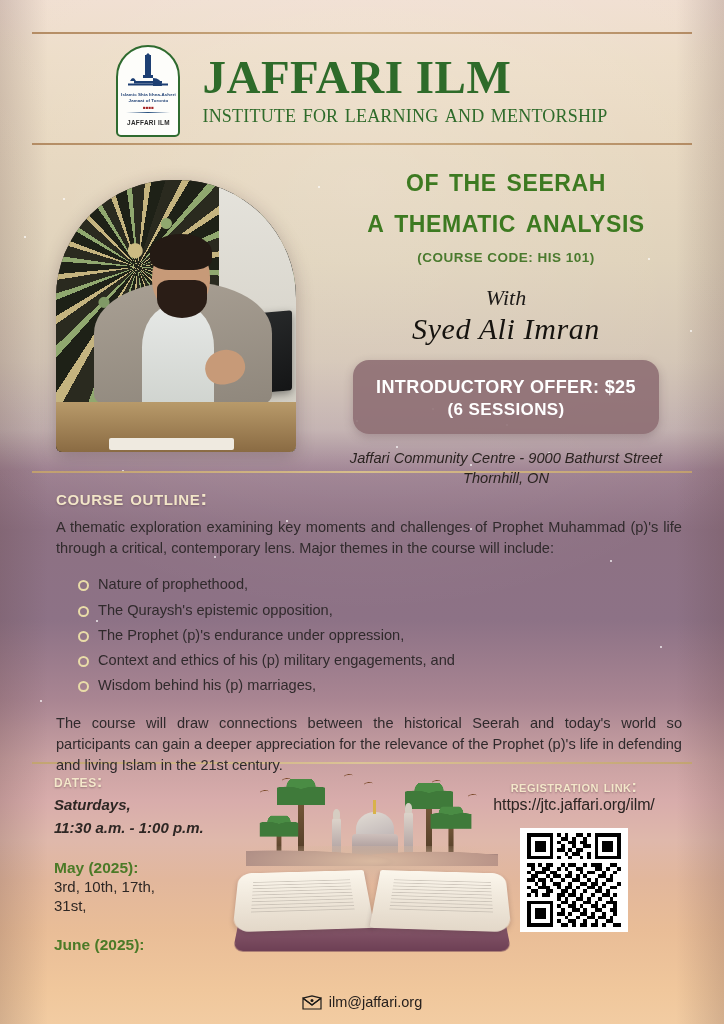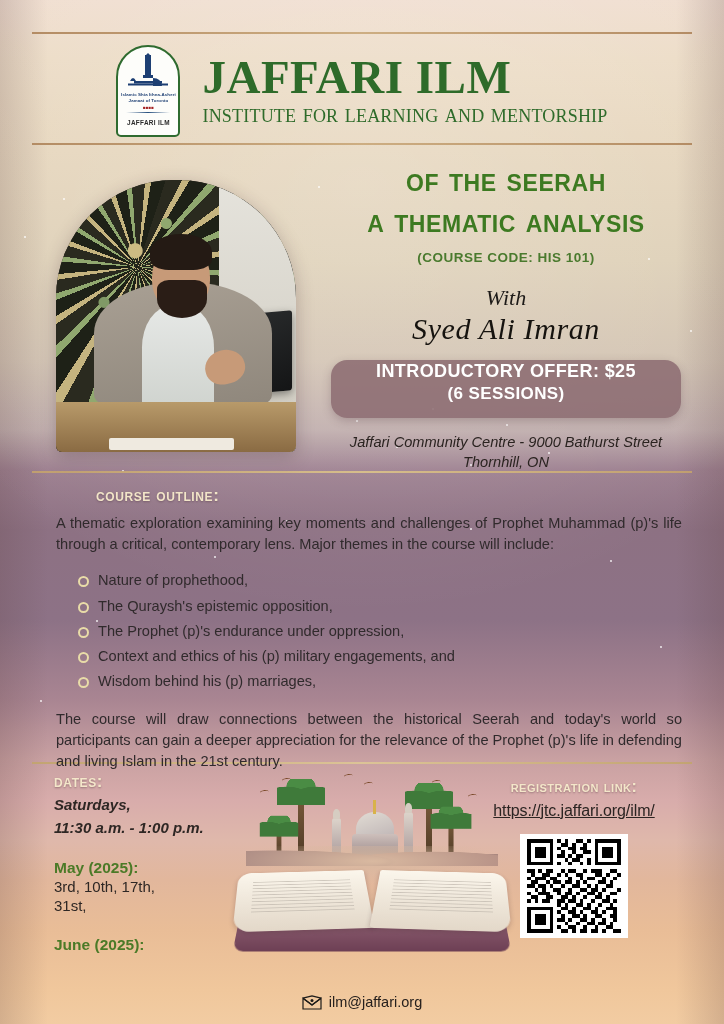--- a/index.html
+++ b/index.html
@@ -175,40 +175,39 @@
   }
   .with {
     margin-top:20px; font-family:"Liberation Serif", serif;
     font-style:italic; font-size:22px; color:#1d1a18;
   }
   .speaker {
     margin-top:1px; font-family:"Liberation Serif", serif;
     font-style:italic; font-size:30px; color:#16130f; letter-spacing:.6px;
   }
   .offer {
-    margin:14px auto 0; width:350px; padding:0 10px 13px;
+    margin:14px auto 0; width:306px; padding:16px 10px 13px;
     background:rgba(139,106,112,.86);
     border-radius:16px; color:#fff;
     font-weight:bold; font-size:18px; line-height:1.28;
     letter-spacing:.4px; text-transform:uppercase;
     box-shadow:0 3px 10px rgba(70,45,55,.25);
   }
   .offer .l2 { font-size:17px; }
   .venue {
     margin-top:14px; font-style:italic; font-size:14.6px; line-height:1.38;
     color:#2a2320; font-weight:500;
   }
 
   
   .outline { position:absolute; left:56px; right:42px; top:486px; }
   .sec-head {
-    font-weight:bold; font-size:17px; color:#f2e5c8;
+    font-weight:bold; font-size:21px; color:#f2e5c8;
     letter-spacing:.6px; font-variant:small-caps; text-transform:lowercase;
     text-shadow:0 1px 2px rgba(60,35,45,.35);
-    margin-left:40px;
   }
   .body-text {
     margin-top:7px; font-size:14.6px; line-height:1.42;
     color:#302a2c; text-align:justify;
   }
   ul.themes { list-style:none; margin:16px 0 0 22px; }
   ul.themes li {
     position:relative; padding-left:20px; margin-bottom:4px;
     font-size:14.6px; line-height:1.45; color:#302a2c;
   }
@@ -313,21 +312,21 @@
   .dates .it { margin-top:3px; font-style:italic; font-size:15px; line-height:1.35; color:#2e2724; font-weight:700; }
   .dates .mon { margin-top:20px; font-weight:bold; font-size:15.5px; color:#4b7a27; }
   .dates .day { font-size:15px; line-height:1.32; color:#2e2724; }
 
   .reg { position:absolute; right:28px; top:778px; width:244px; text-align:center; z-index:3; }
   .reg .h {
     font-weight:bold; font-size:16px; color:#f4e7ca;
     font-variant:small-caps; text-transform:lowercase; letter-spacing:.5px;
     text-shadow:0 1px 2px rgba(60,35,45,.4);
   }
-  .reg .url { margin-top:6px; font-size:16px; color:#2b2422; letter-spacing:-.1px;text-decoration:underline; }
+  .reg .url { font-size:16px; color:#2b2422; letter-spacing:-.1px; }
   .qr { margin:14px auto 0; width:108px; height:104px; background:#fff; padding:5px; }
   .qr svg { display:block; width:100%; height:100%; }
 
   .footer {
     position:absolute; left:0; right:0; bottom:14px;
     display:flex; align-items:center; justify-content:center; gap:7px;
     font-size:14.5px; color:#26201d; z-index:4;
   }
   .footer svg { display:block; }
 </style>

